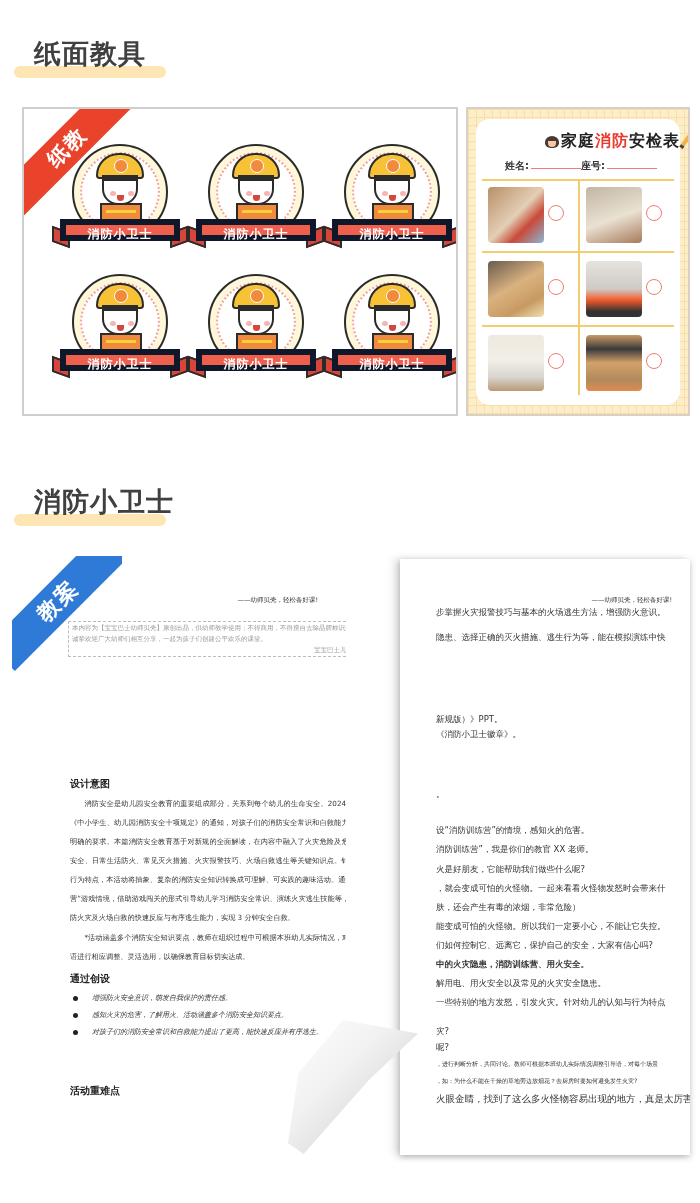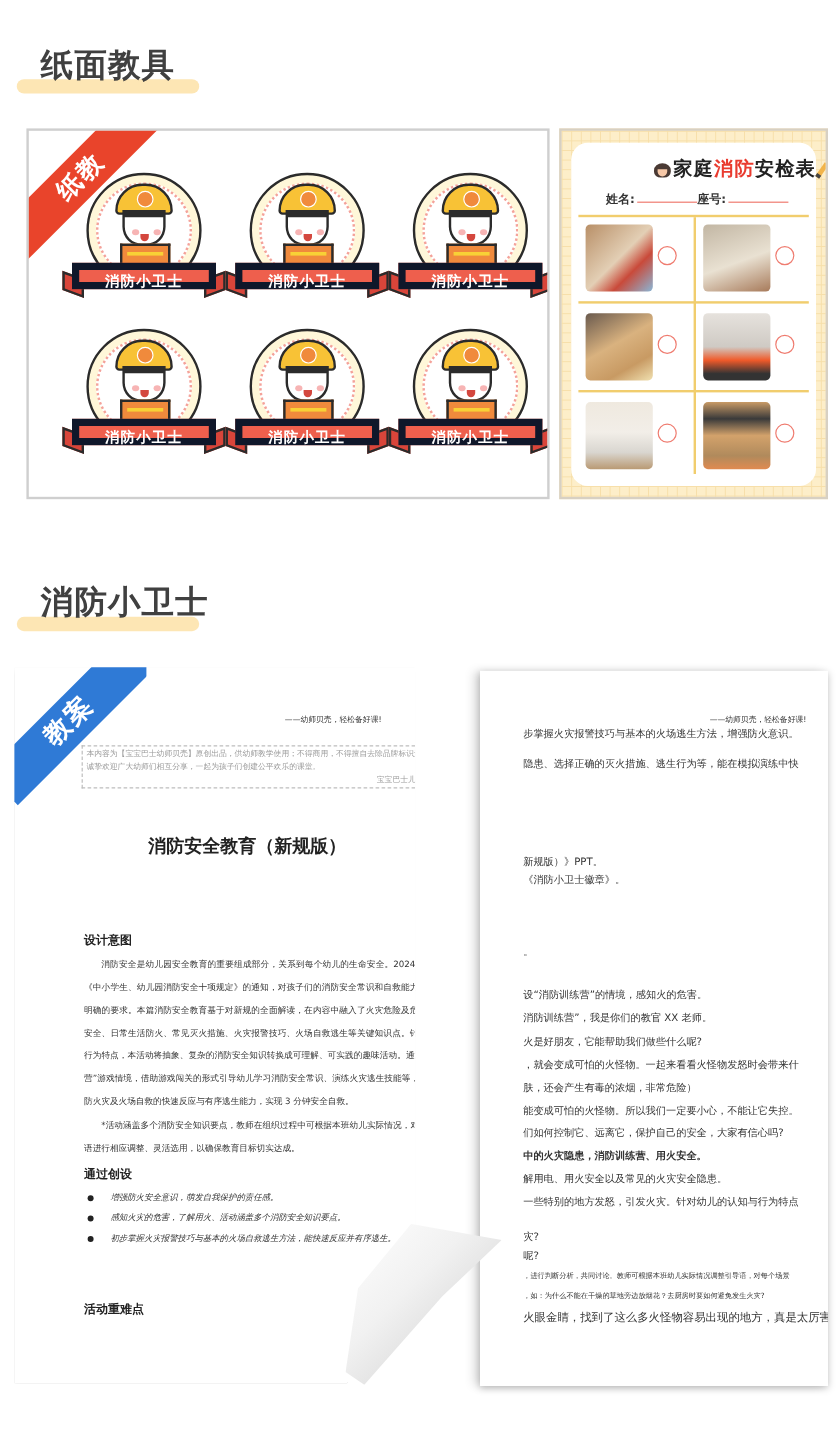--- a/index.html
+++ b/index.html
@@ -327,31 +327,30 @@
   <div class="line small" style="top:516px">，如：为什么不能在干燥的草地旁边放烟花？去厨房时要如何避免发生火灾?</div>
   <div class="line large" style="top:534px">火眼金睛，找到了这么多火怪物容易出现的地方，真是太厉害了！记住，不</div>
 </div>
 
 <div class="doc-front">
   <div class="slogan">——幼师贝壳，轻松备好课!</div>
   <div class="notice">
     <span>本内容为【宝宝巴士幼师贝壳】原创出品，供幼师教学使用；不得商用，不得擅自去除品牌标识进行传播。我们诚挚欢迎广大幼师们相互分享，一起为孩子们创建公平欢乐的课堂。</span>
     <span class="sign">宝宝巴士儿童教育发展基金</span>
   </div>
-  <div class="doc-title">消防安全教育（新规版）</div>
 
   <div class="h" style="top:221px">设计意图</div>
   <div class="para" style="top:238px">消防安全是幼儿园安全教育的重要组成部分，关系到每个幼儿的生命安全。2024 年教育部印发了《中小学生、幼儿园消防安全十项规定》的通知，对孩子们的消防安全常识和自救能力提出了更高、更明确的要求。本篇消防安全教育基于对新规的全面解读，在内容中融入了火灾危险及危害性、用火用电安全、日常生活防火、常见灭火措施、火灾报警技巧、火场自救逃生等关键知识点。针对幼儿的认知与行为特点，本活动将抽象、复杂的消防安全知识转换成可理解、可实践的趣味活动。通过创设“消防训练营”游戏情境，借助游戏闯关的形式引导幼儿学习消防安全常识、演练火灾逃生技能等，重点培养幼儿预防火灾及火场自救的快速反应与有序逃生能力，实现 3 分钟安全自救。</div>
   <div class="para" style="top:372px">*活动涵盖多个消防安全知识要点，教师在组织过程中可根据本班幼儿实际情况，对内容模块与引导语进行相应调整、灵活选用，以确保教育目标切实达成。</div>
 
   <div class="h" style="top:416px">通过创设</div>
   <ul class="bullets">
     <li>增强防火安全意识，萌发自我保护的责任感。</li>
     <li>感知火灾的危害，了解用火、活动涵盖多个消防安全知识要点。</li>
-    <li>初步掌握火灾报警技巧与基本的火场自救逃生方法，能快速反应并有序逃生。</li>
+    <li>对孩子们的消防安全常识和自救能力提出了更高，能快速反应并有序逃生。</li>
   </ul>
 
   <div class="h" style="top:528px">活动重难点</div>
 </div>
 
 <div class="page-curl"></div>
 
 <div class="doc-corner-ribbon-wrap">
   <div class="doc-corner-ribbon">教案</div>
 </div>

